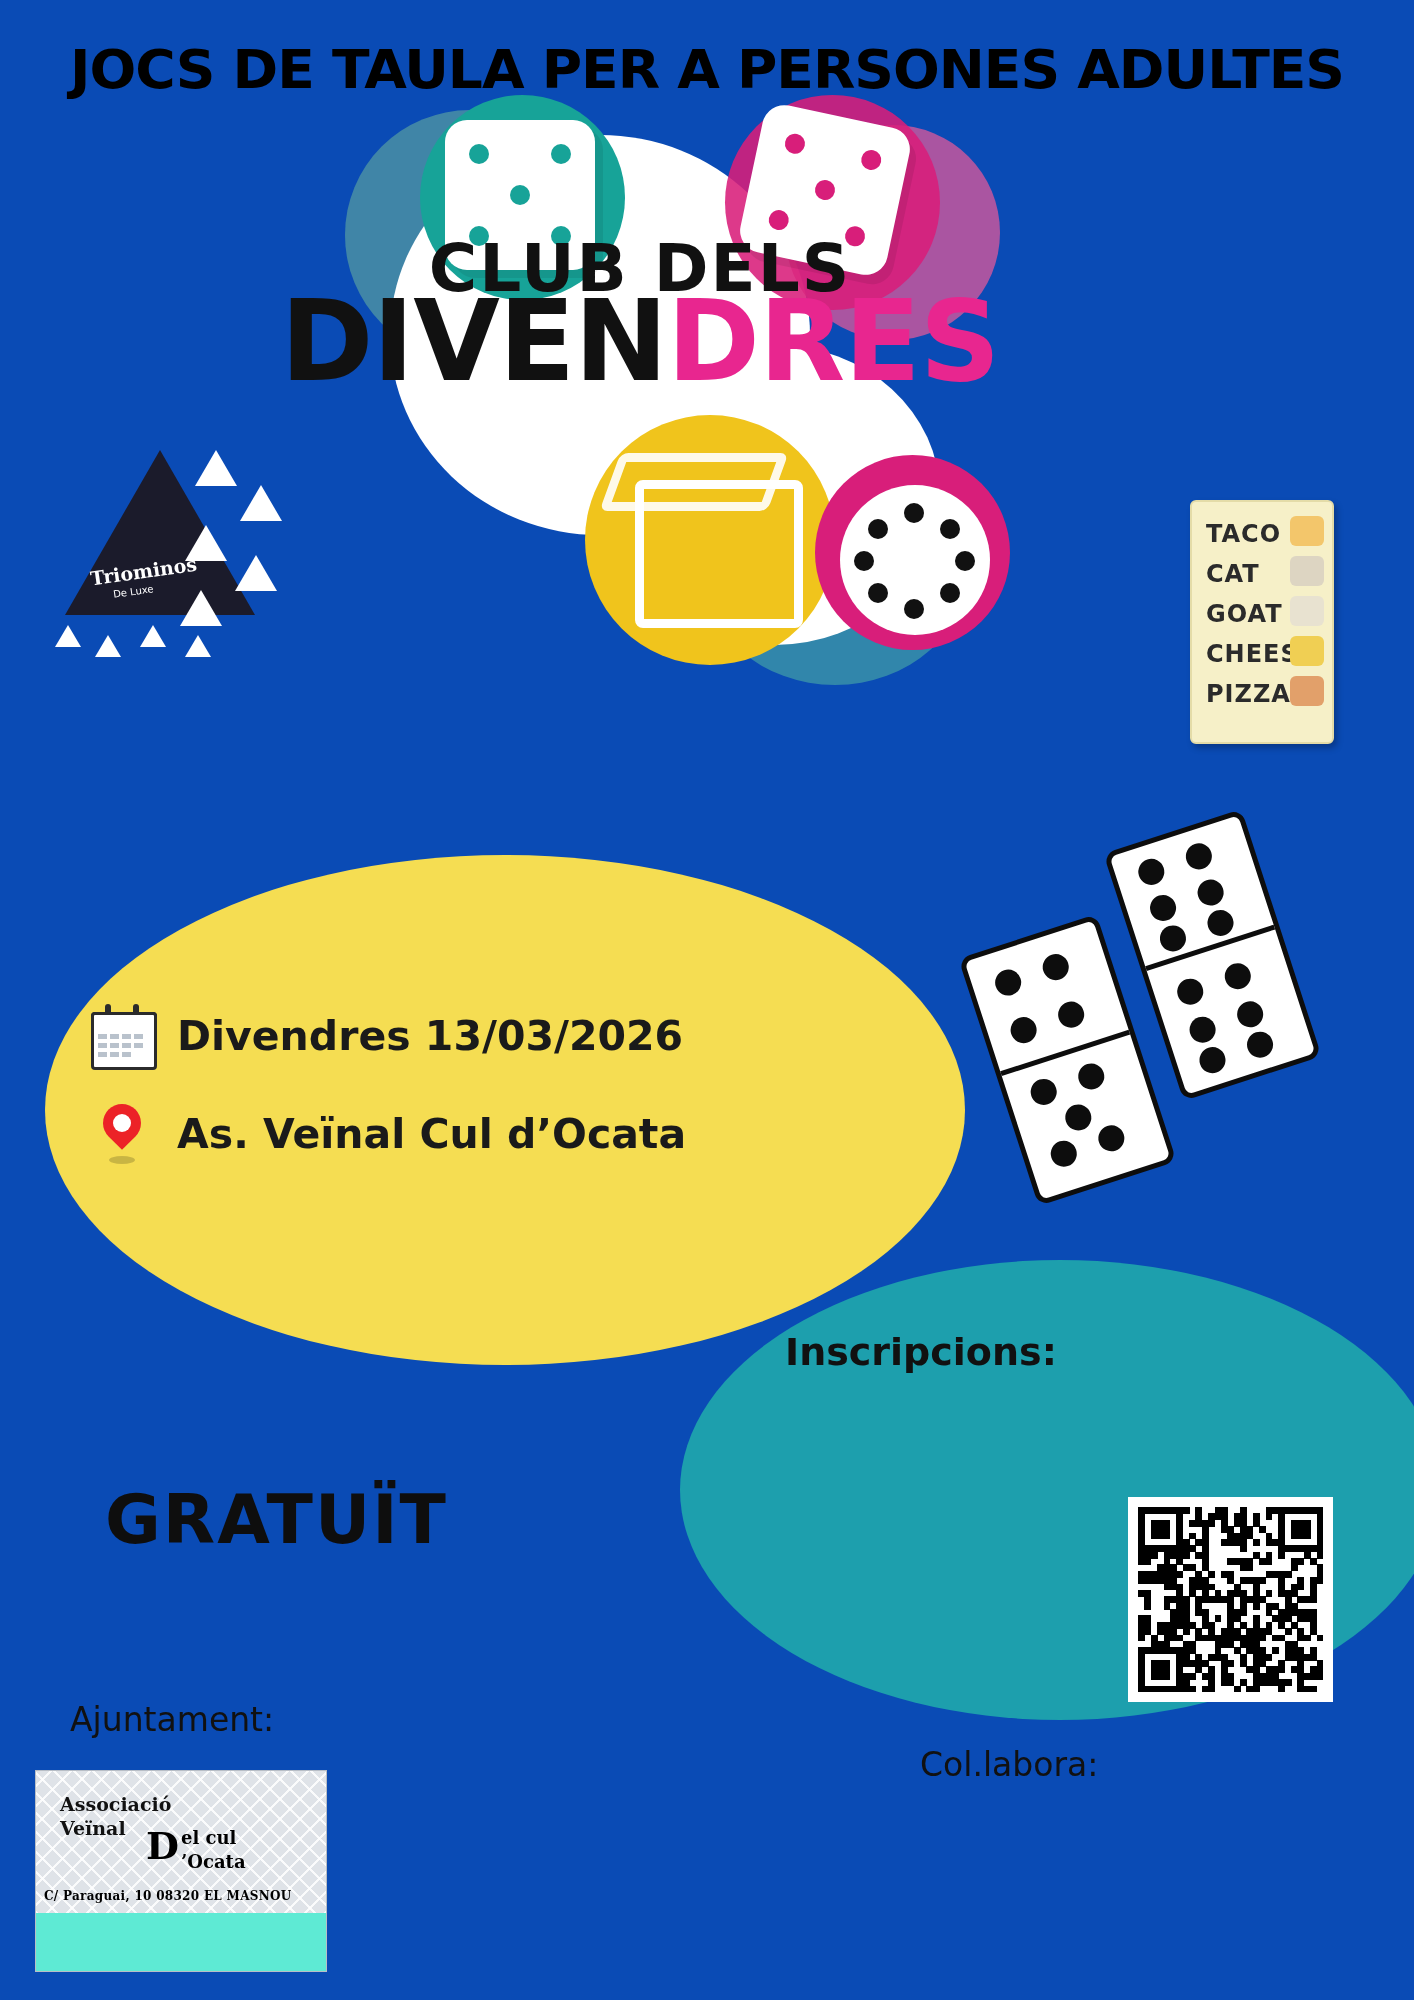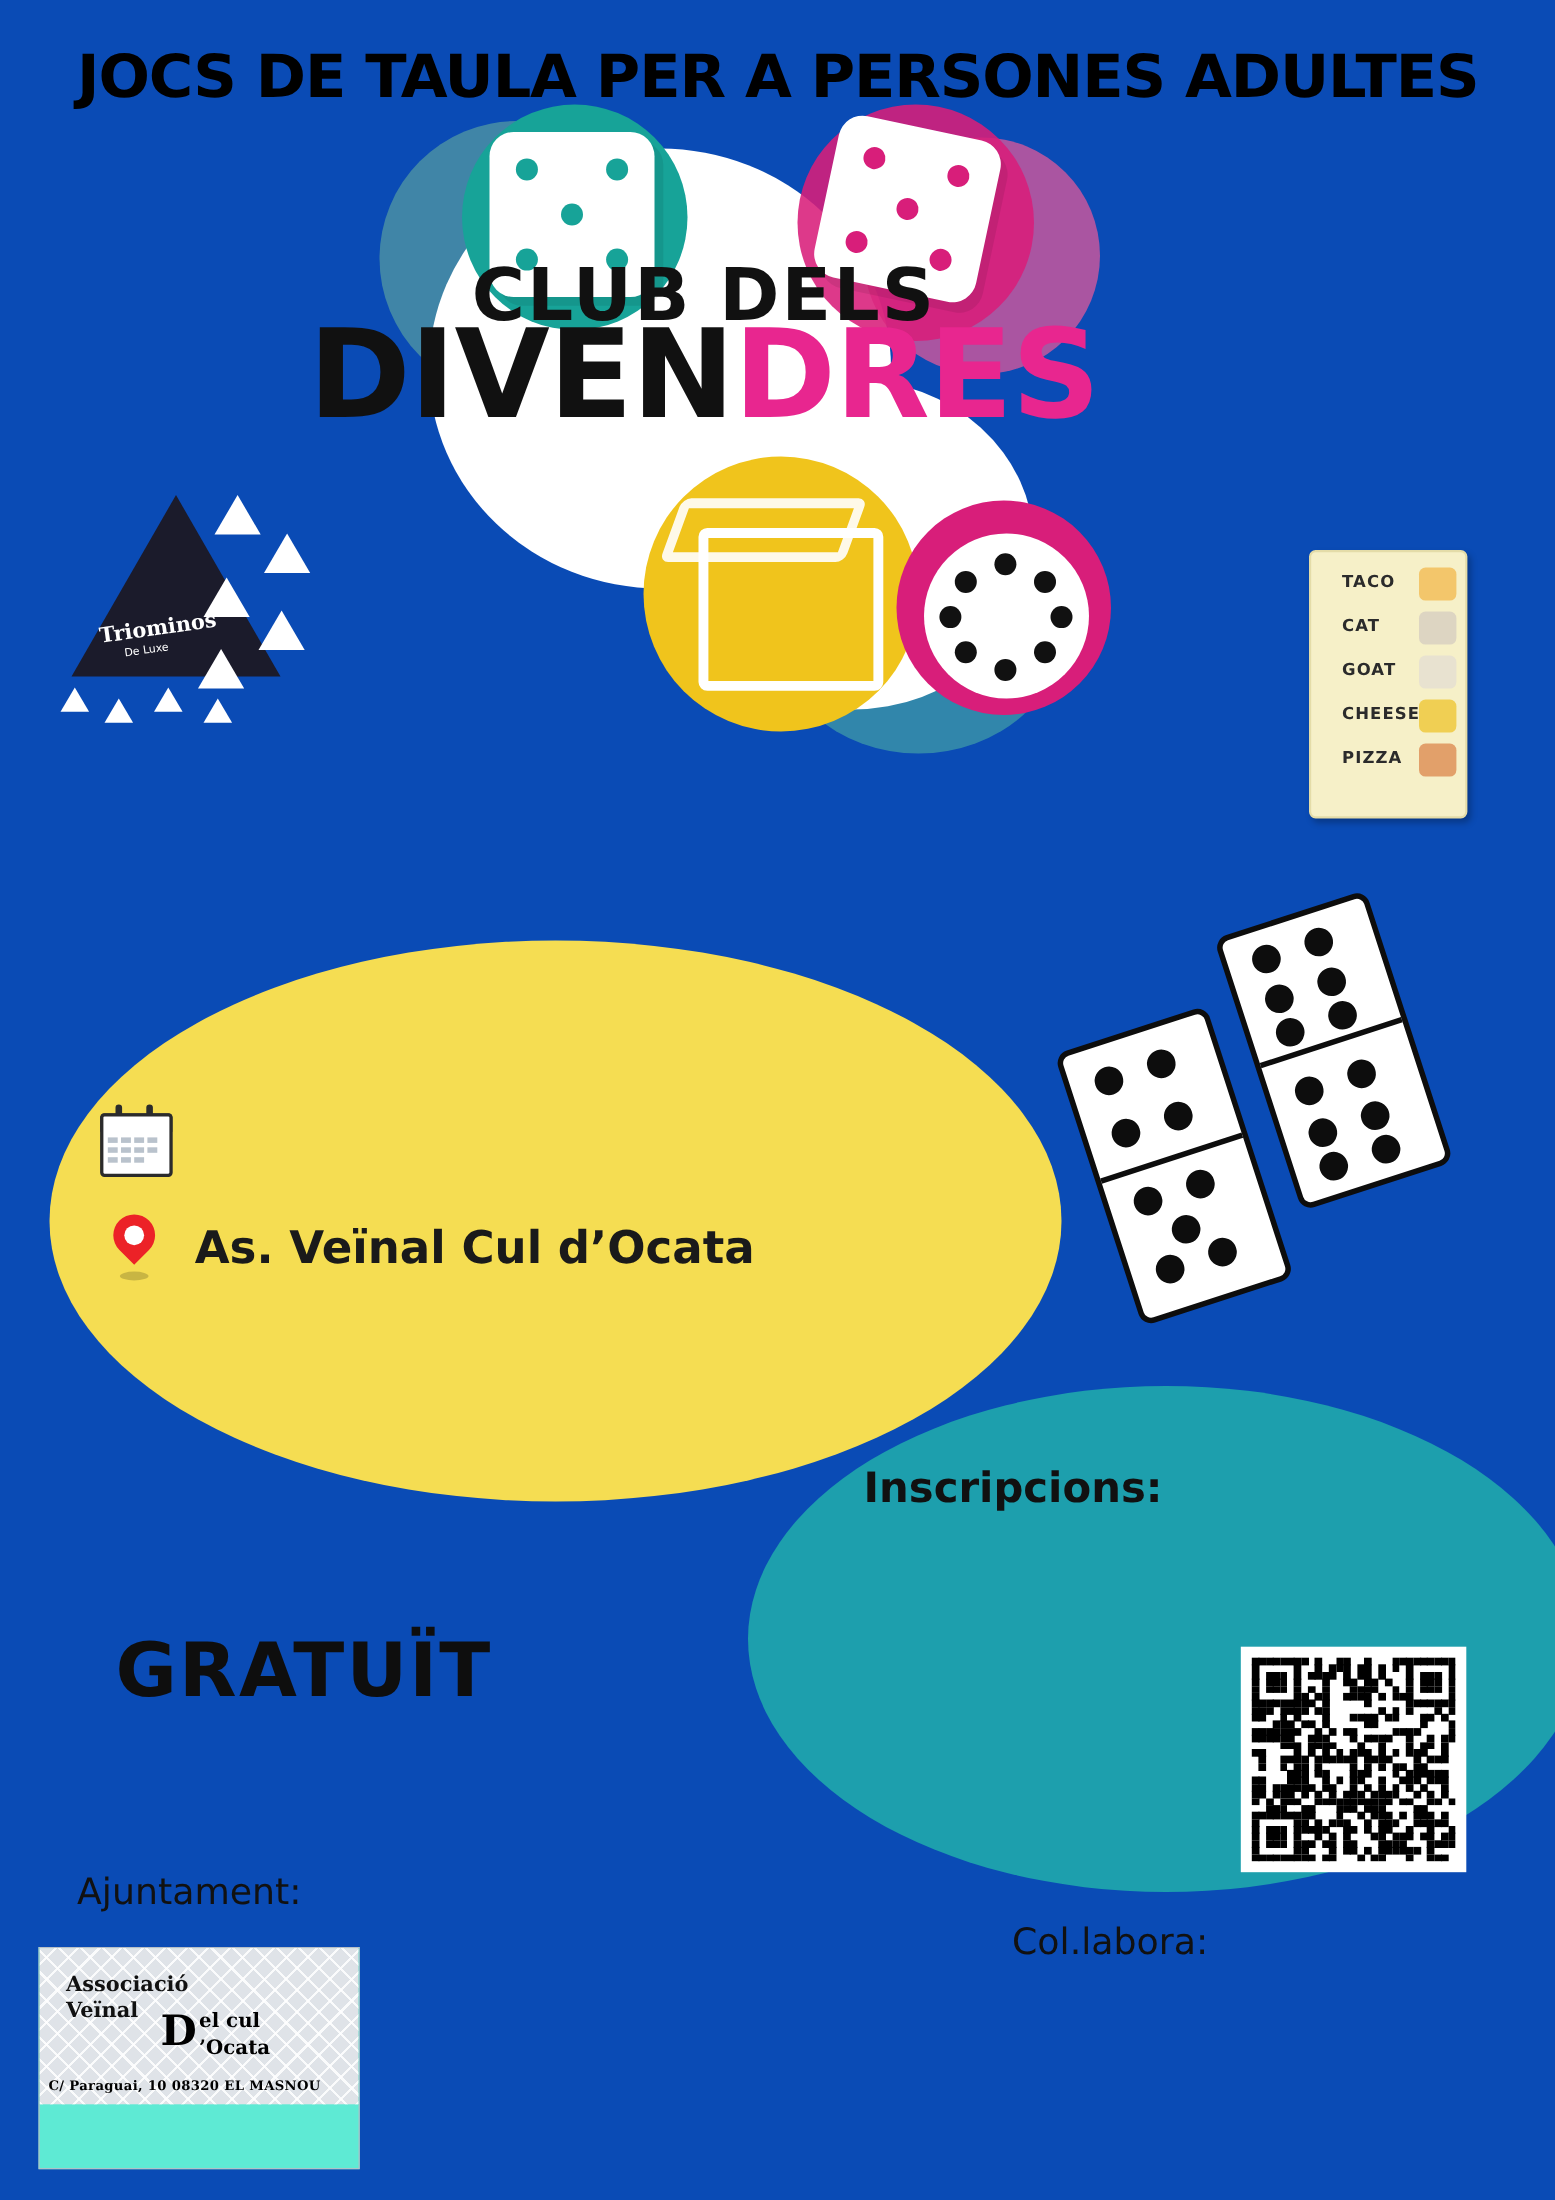--- a/index.html
+++ b/index.html
@@ -139,23 +139,23 @@
     top: 500px;
     width: 140px;
     height: 240px;
     background: #f6f0c8;
     border: 2px solid #e4dca8;
     border-radius: 6px;
     box-shadow: 3px 4px 6px rgba(0,0,0,.25);
   }
   .taco-card div.w {
     position: absolute;
-    left: 28px;
+    left: 14px;
     font-family: "DejaVu Sans", sans-serif;
-    font-size: 15px;
+    font-size: 24px;
     font-weight: bold;
     color: #2b2b2b;
     letter-spacing: 1px;
   }
   .taco-doodle {
     position: absolute;
     right: 8px;
     width: 34px; height: 30px;
     border-radius: 6px;
   }
@@ -587,20 +587,21 @@
             <i style="left:36px; top:0;"></i>
           <i style="left:0;  top:9px;"></i>
             <i style="left:12px; top:9px;"></i>
             <i style="left:24px; top:9px;"></i>
             <i style="left:36px; top:9px;"></i>
           <i style="left:0;  top:18px;"></i>
             <i style="left:12px; top:18px;"></i>
             <i style="left:24px; top:18px;"></i>
         </span>
       </span>
+      <span class="txt">Divendres 13/03/2026</span>
     </div>
 
 
     <div class="info-row">
       <span class="ico">
         <span class="pin"></span>
         <span class="pin-dot"></span>
         <span class="pin-shadow"></span>
       </span>
       <span class="txt">As. Veïnal Cul d’Ocata</span>

